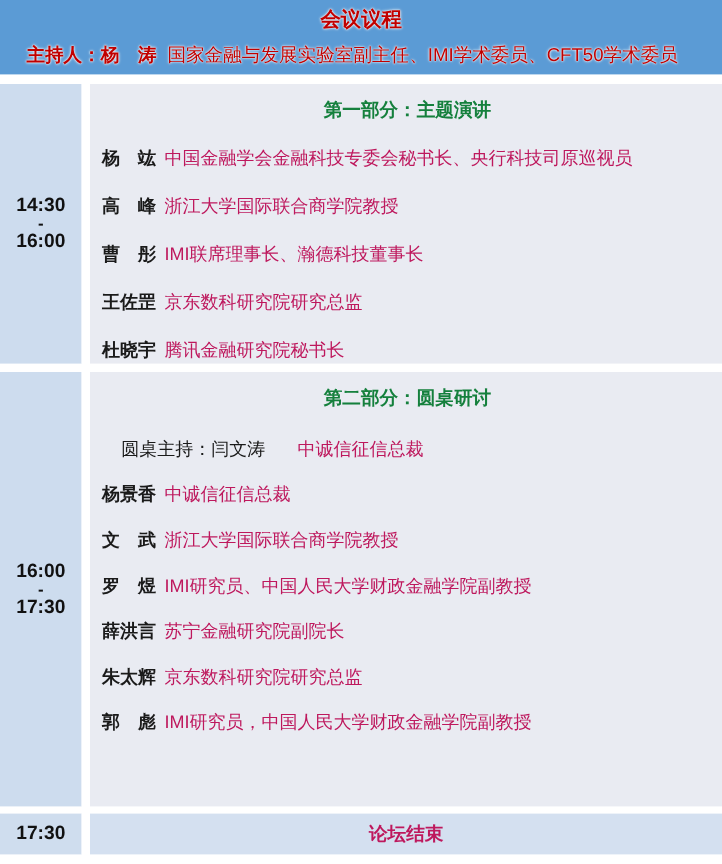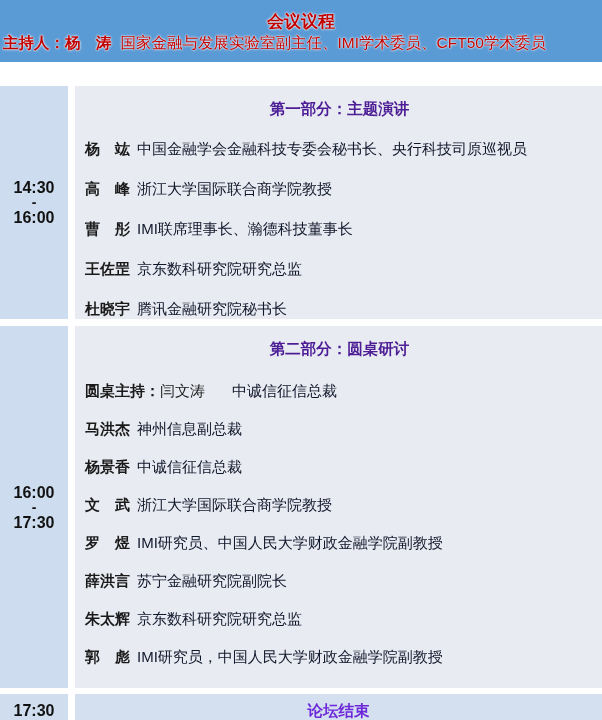--- a/index.html
+++ b/index.html
@@ -7,31 +7,31 @@
     width:602px;height:720px;
     font-family:"Liberation Sans","DejaVu Sans",sans-serif;
     color:#1a1a1a;
     -webkit-font-smoothing:antialiased;
   }
   .page{width:602px;height:720px;overflow:hidden;background:#ffffff;}
 
   
   .hdr{
     height:62px;background:#5b9bd5;
-    display:flex;flex-direction:column;justify-content:center;
+    display:flex;flex-direction:column;justify-content:space-between;
     padding:7px 0 5px 0;box-sizing:border-box;
-    margin-bottom:24px;
+    margin-bottom:8px;
   }
   .hdr-title{
     text-align:center;font-size:17px;font-weight:bold;color:#c00000;
     text-shadow:0 0 1px #fff,0 0 2px rgba(255,255,255,.85),0 0 3px rgba(255,255,255,.6);
     line-height:20px;
   }
   .hdr-line2{
-    padding-left:3px;font-size:15.5px;color:#c00000;line-height:21px;white-space:nowrap;
+    padding-left:22px;font-size:15.5px;color:#c00000;line-height:21px;white-space:nowrap;
     text-shadow:0 0 1px #fff,0 0 2px rgba(255,255,255,.85),0 0 3px rgba(255,255,255,.6);
   }
   .hdr-mod{font-weight:bold;margin-right:9px;}
 
   
   .row{display:flex;}
   .timecell{
     width:68px;flex:0 0 68px;background:#cddcee;
     display:flex;flex-direction:column;align-items:center;justify-content:center;
     font-weight:bold;font-size:16px;color:#111;
@@ -42,42 +42,42 @@
   .t-line{line-height:17px;}
   .t-dash{line-height:13px;font-size:14px;}
 
   
   #sections section:nth-child(1){height:233px;margin-bottom:7px;}
   #sections section:nth-child(2){height:362px;margin-bottom:6px;}
   #sections section:nth-child(1) .timecell{margin-top:0;}
   .sec-content{padding:13px 8px 0 10px;}
   #sections section:nth-child(2) .sec-content{}
   .sec-title{
-    text-align:center;font-weight:bold;font-size:15.5px;color:#4c1d95;
+    text-align:center;font-weight:bold;font-size:15.5px;color:#15803d;
     line-height:20px;margin-bottom:20px;
   }
   #sections section:nth-child(2) .sec-title{margin-bottom:22px;}
 
   .speaker-row{line-height:20px;font-size:15px;white-space:nowrap;}
   #sections section:nth-child(1) .speaker-row{margin-bottom:20px;}
   #sections section:nth-child(2) .speaker-row{margin-bottom:18px;}
   .speaker-row:last-child{margin-bottom:0;}
 
-  .sp-prefix{font-weight:bold;display:none;}
+  .sp-prefix{font-weight:normal;display:none;margin-left:16px;}
   .has-prefix .sp-prefix{display:inline;}
   .sp-name{font-weight:bold;display:inline-block;width:48px;margin-right:4px;}
   .has-prefix .sp-name{font-weight:400;display:inline;width:auto;margin-right:27px;text-align:center;}
-  .sp-title{font-weight:400;color:#0f172a;margin-top:24px;}
+  .sp-title{font-weight:400;color:#be185d;margin-top:24px;}
 
   
   .footer{height:34px;}
   .footer .timecell{background:#cfddee;}
   .footer .contentcell{
     background:#d4e0f0;display:flex;align-items:center;justify-content:center;
-    font-weight:bold;font-size:15.5px;color:#6d28d9;
+    font-weight:bold;font-size:15.5px;color:#be185d;
   }
 </style>
 </head>
 <body>
 
 <div class="page">
 
   <header class="hdr">
     <div class="hdr-title">会议议程</div>
     <div class="hdr-line2">
@@ -126,23 +126,20 @@
       <div class="t-line">17:30</div>
     </div>
     <div class="divider"></div>
     <div class="contentcell sec-content">
       <div class="sec-title">第二部分：圆桌研讨</div>
       <div class="rows">
   <div class="speaker-row has-prefix">
     <span class="sp-prefix">圆桌主持：</span><span class="sp-name">闫文涛</span><span class="sp-title">中诚信征信总裁</span>
   </div>
 
-  <div class="speaker-row">
-    <span class="sp-name">马洪杰</span><span class="sp-title">神州信息副总裁</span>
-  </div>
 
   <div class="speaker-row">
     <span class="sp-name">杨景香</span><span class="sp-title">中诚信征信总裁</span>
   </div>
 
   <div class="speaker-row">
     <span class="sp-name">文　武</span><span class="sp-title">浙江大学国际联合商学院教授</span>
   </div>
 
   <div class="speaker-row">

